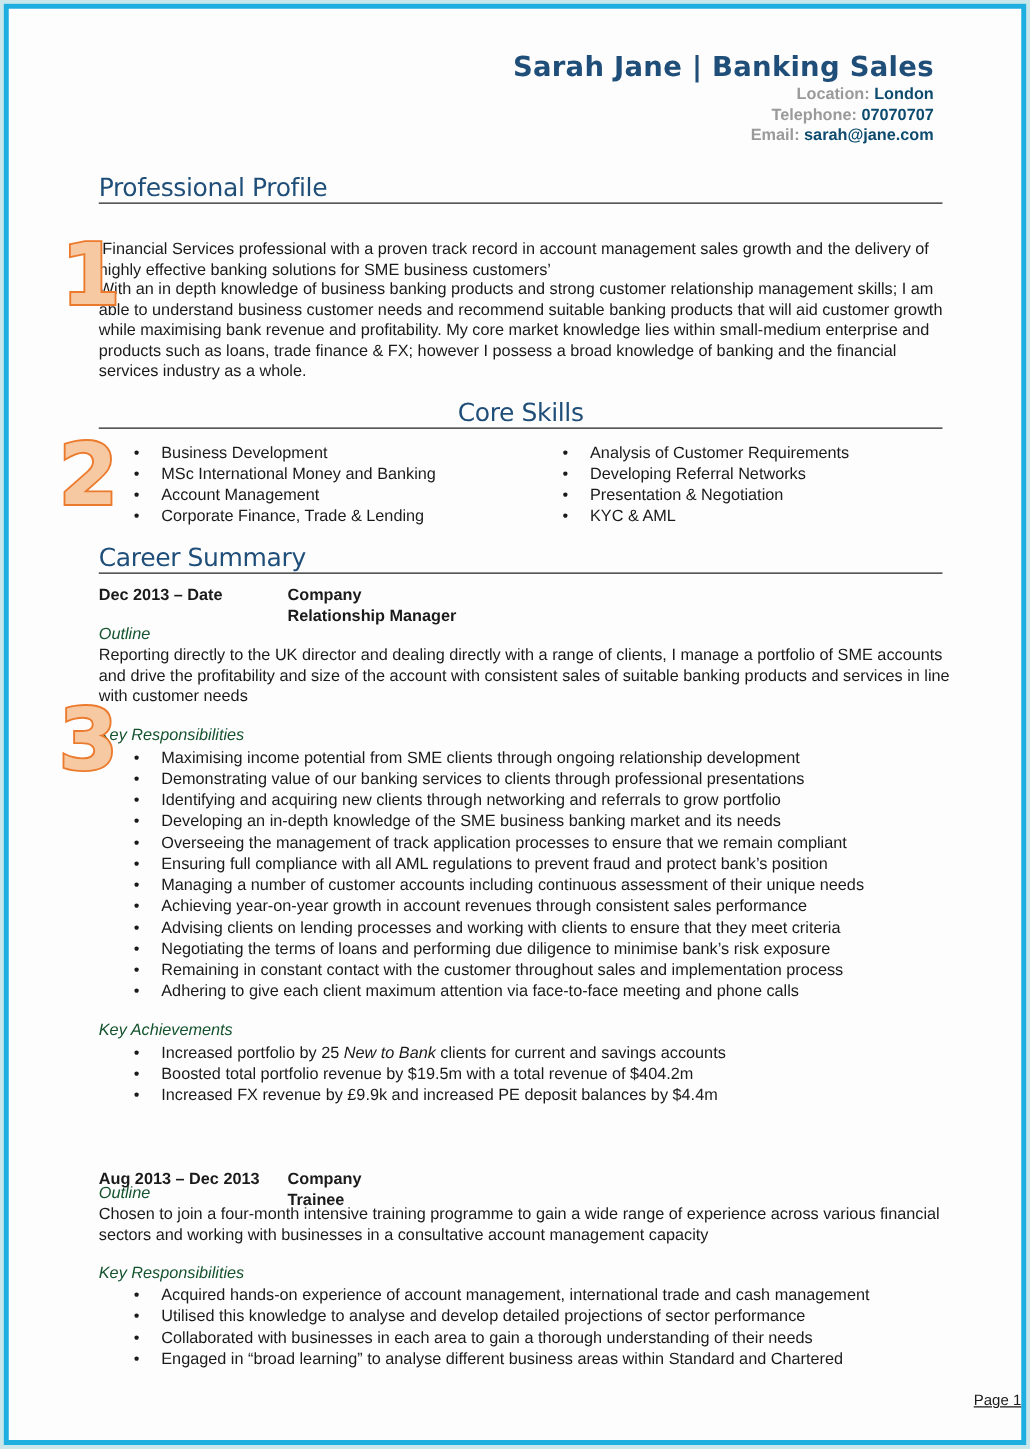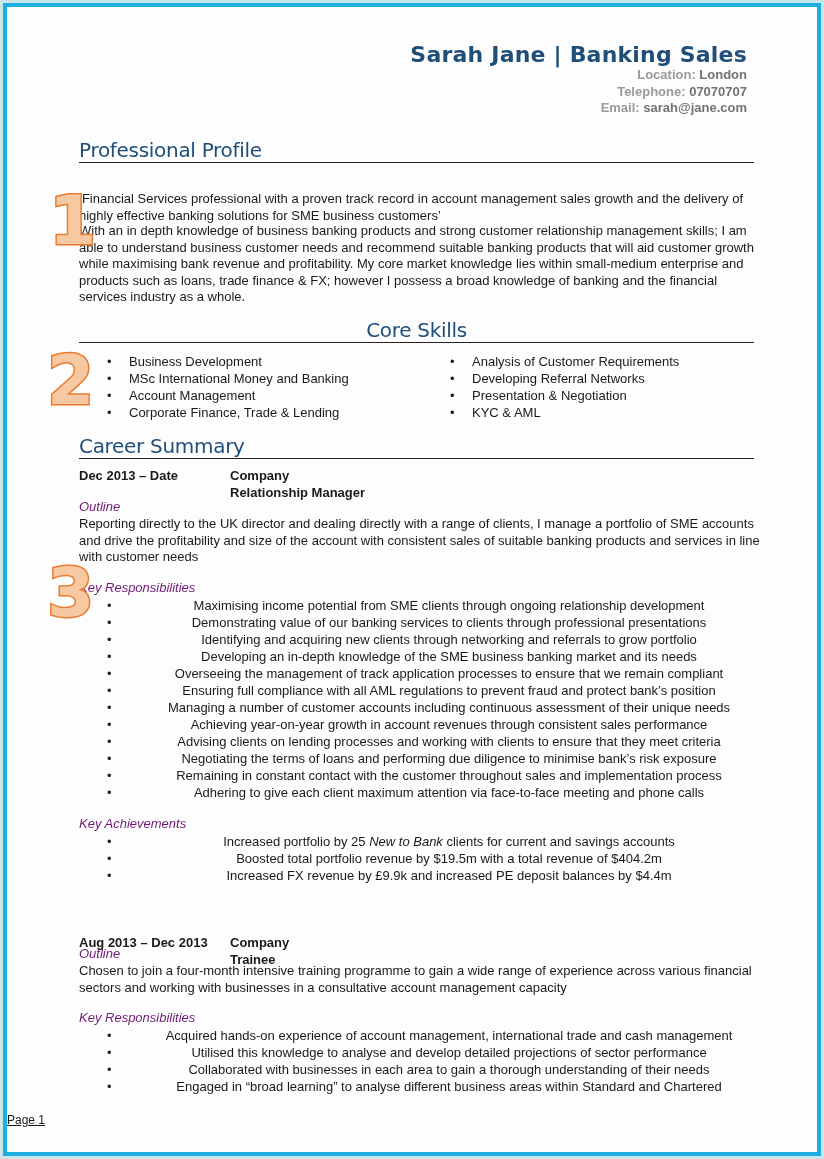--- a/index.html
+++ b/index.html
@@ -8,21 +8,21 @@
   .frame {
     position: absolute; left: 3px; top: 3px; width: 818px; height: 1153px;
     border: 4px solid #1faee0; background: #fdfdfd;
   }
   .page { position: absolute; left: 0; top: 0; width: 810px; height: 1145px; }
 
   .header { position: absolute; right: 70px; top: 35px; text-align: right; }
   .name-title { font-family: "DejaVu Sans", sans-serif; font-weight: bold; font-size: 22px; color: #1f4e79; letter-spacing: 0.2px; }
   .contact-line { font-size: 13px; font-weight: bold; line-height: 16.5px; }
   .contact-line .lbl { color: #9a9a9a; }
-  .contact-line .val { color: #737373; }
+  .contact-line .val { color: #0c4a6e; }
 
   .section-title {
     position: absolute; left: 72px; width: 675px;
     font-family: "DejaVu Sans", sans-serif; font-size: 20px; color: #1f4e79;
     border-bottom: 1.5px solid #222; line-height: 24px; padding-bottom: 0;
     letter-spacing: -0.3px;
   }
 
   .body-text { font-size: 13px; line-height: 16.6px; color: #1a1a1a; }
   .abs { position: absolute; }
@@ -34,32 +34,32 @@
   .skills ul { list-style: none; }
   .skills li, .bullets li { position: relative; padding-left: 50px; font-size: 13px; line-height: 17px; }
   .skills li::before, .bullets li::before {
     content: "\2022"; position: absolute; left: 28px; top: 0; font-size: 13px;
   }
   .skills .col1 { width: 343px; }
 
   .job-head { position: absolute; left: 72px; font-size: 13px; font-weight: bold; line-height: 16.5px; }
   .job-head .date { display: inline-block; width: 151px; }
   .job-head .title-line { padding-left: 151px; }
-  .italic-lbl { position: absolute; left: 72px; font-size: 13px; font-style: italic; color: #701a75; }
-  .bullets { position: absolute; left: 72px; width: 690px; list-style: none; text-align: center; }
+  .italic-lbl { position: absolute; left: 72px; font-size: 13px; font-style: italic; color: #14532d; }
+  .bullets { position: absolute; left: 72px; width: 690px; list-style: none; }
   .bullets li { line-height: 17px; }
 
   .badge {
     position: absolute; font-family: "DejaVu Sans", sans-serif; font-weight: bold;
     font-size: 68px; color: #f6c9a3; line-height: 1;
     -webkit-text-stroke: 3px #ec7a2c;
     paint-order: stroke fill;
   }
 
-  .footer { position: absolute; left: 0; width: 810px; top: 1106px; text-align: left; font-size: 12px; text-decoration: underline; }
+  .footer { position: absolute; left: 0; width: 810px; top: 1106px; text-align: right; font-size: 12px; text-decoration: underline; }
 </style>
 </head>
 <body>
 
 <div class="frame">
 <div class="page">
 
   <div class="header">
     <div class="name-title">Sarah Jane | Banking Sales</div>
     <div class="contact-line">

